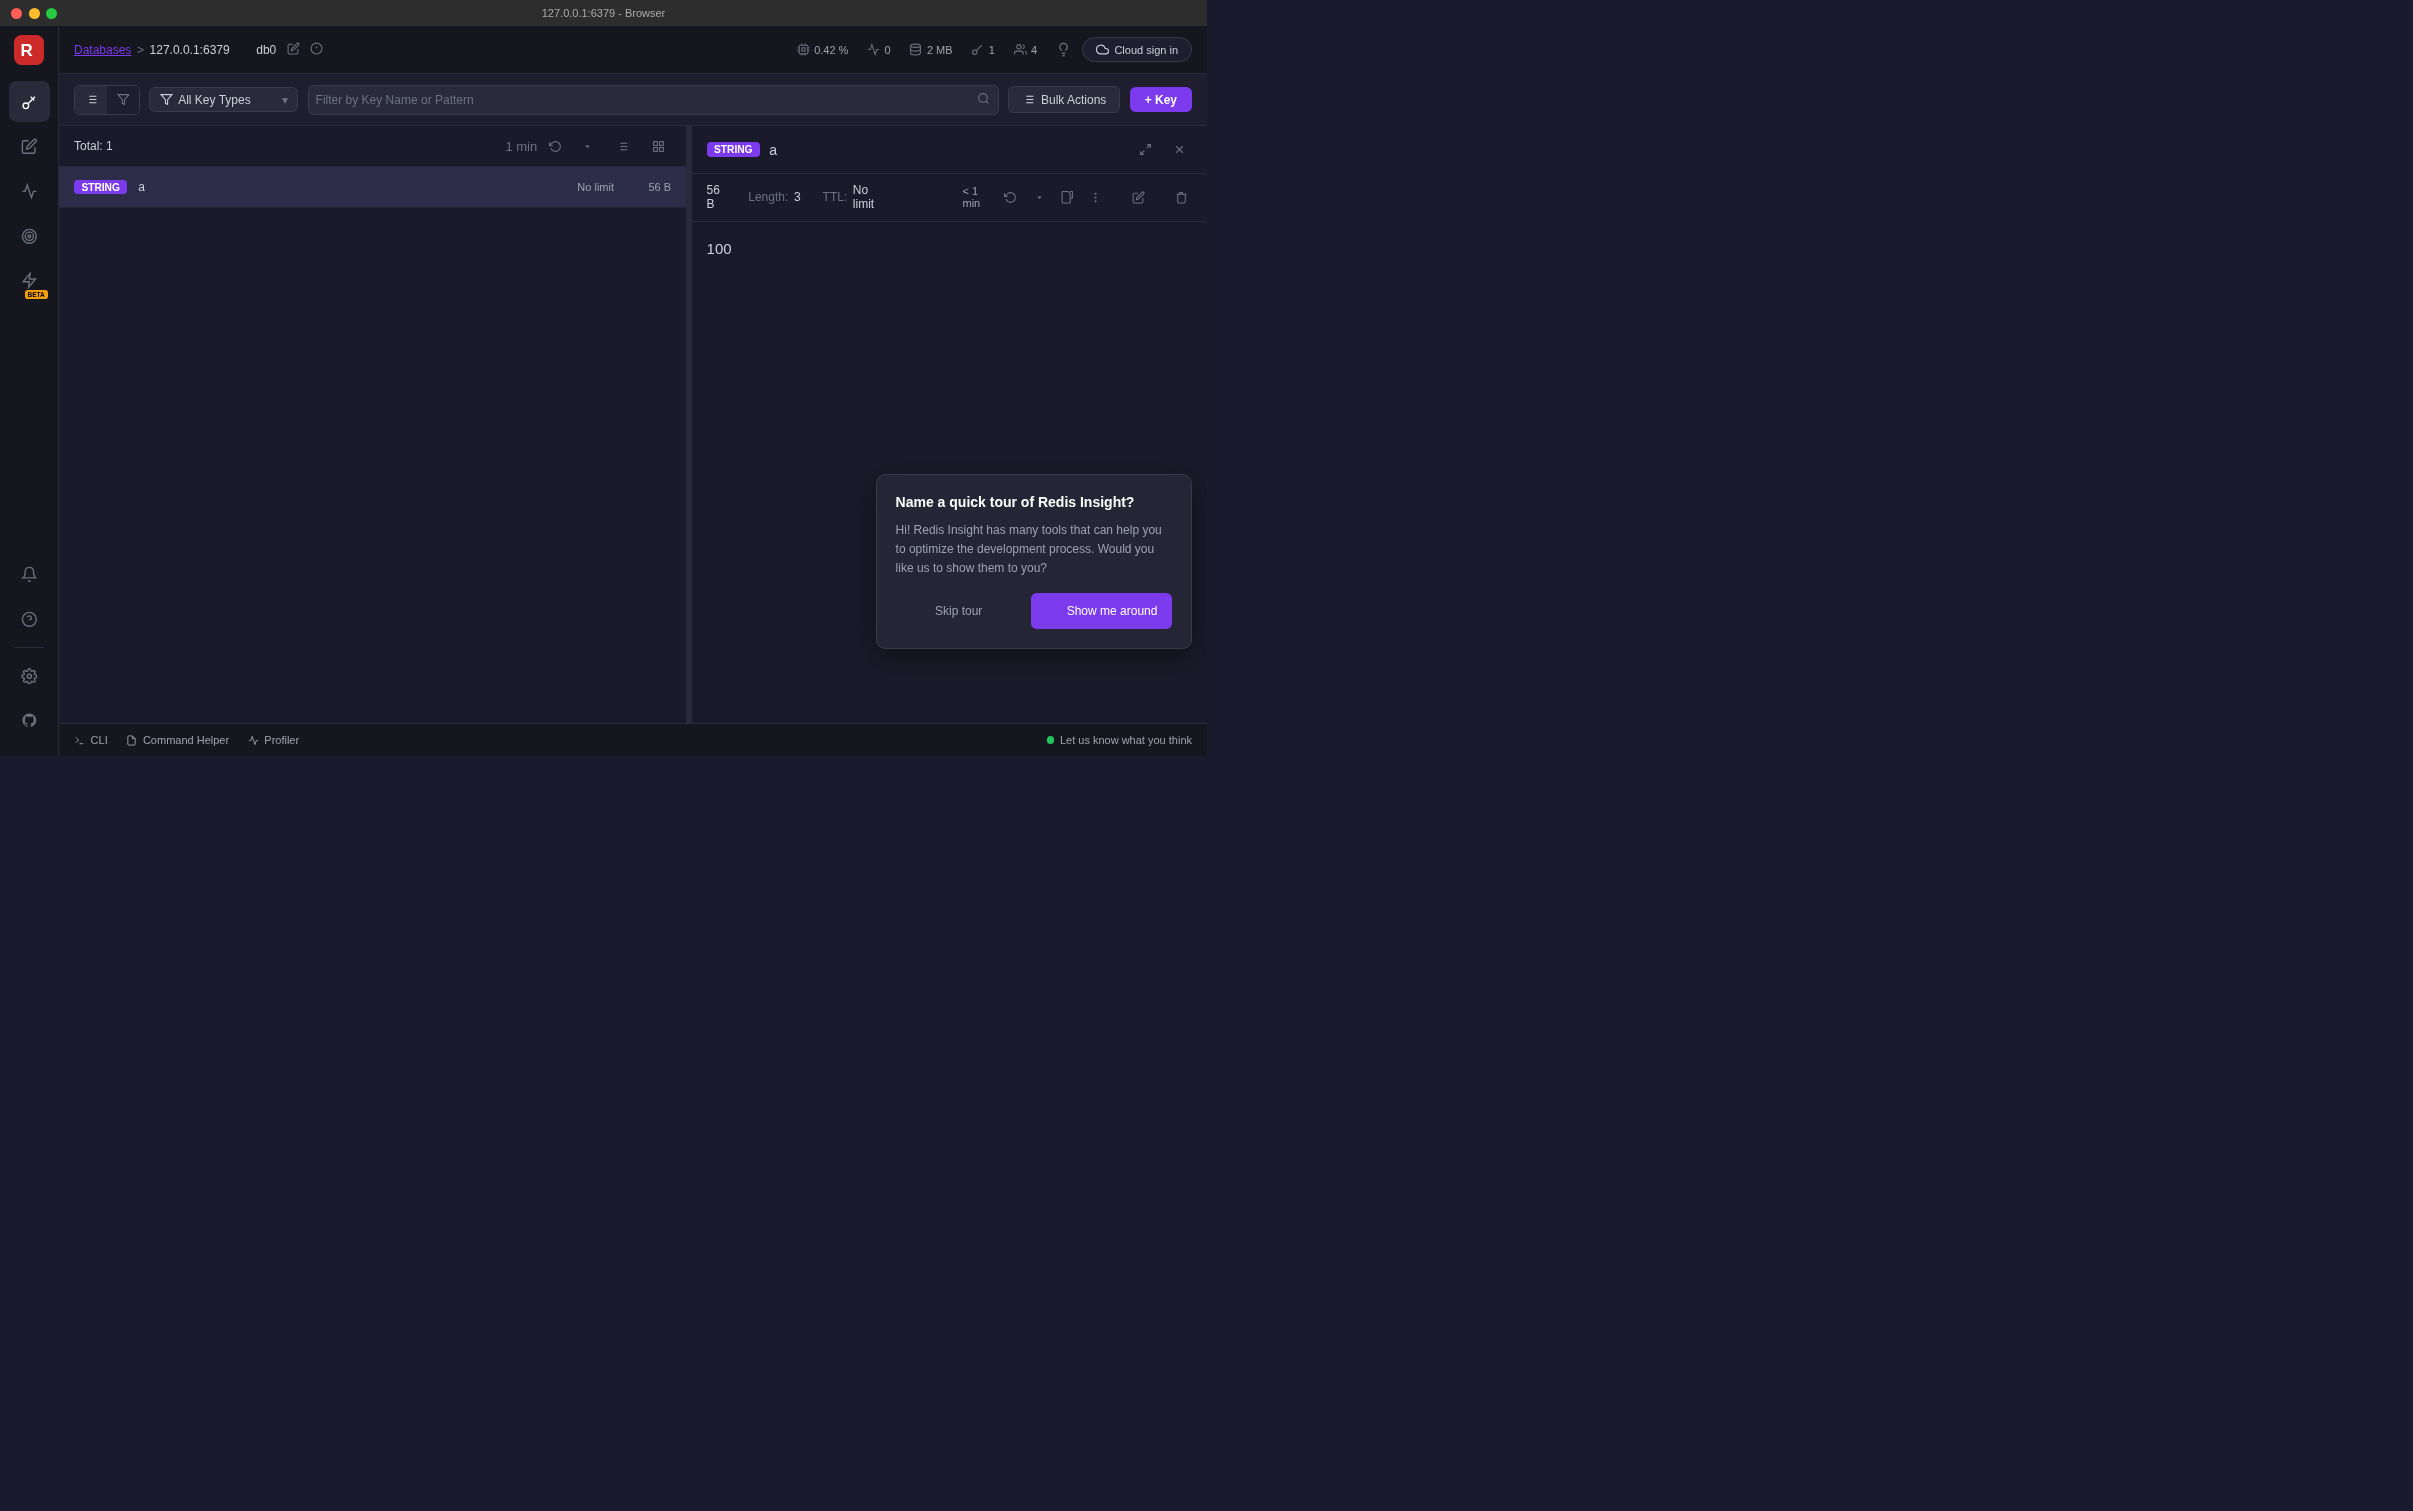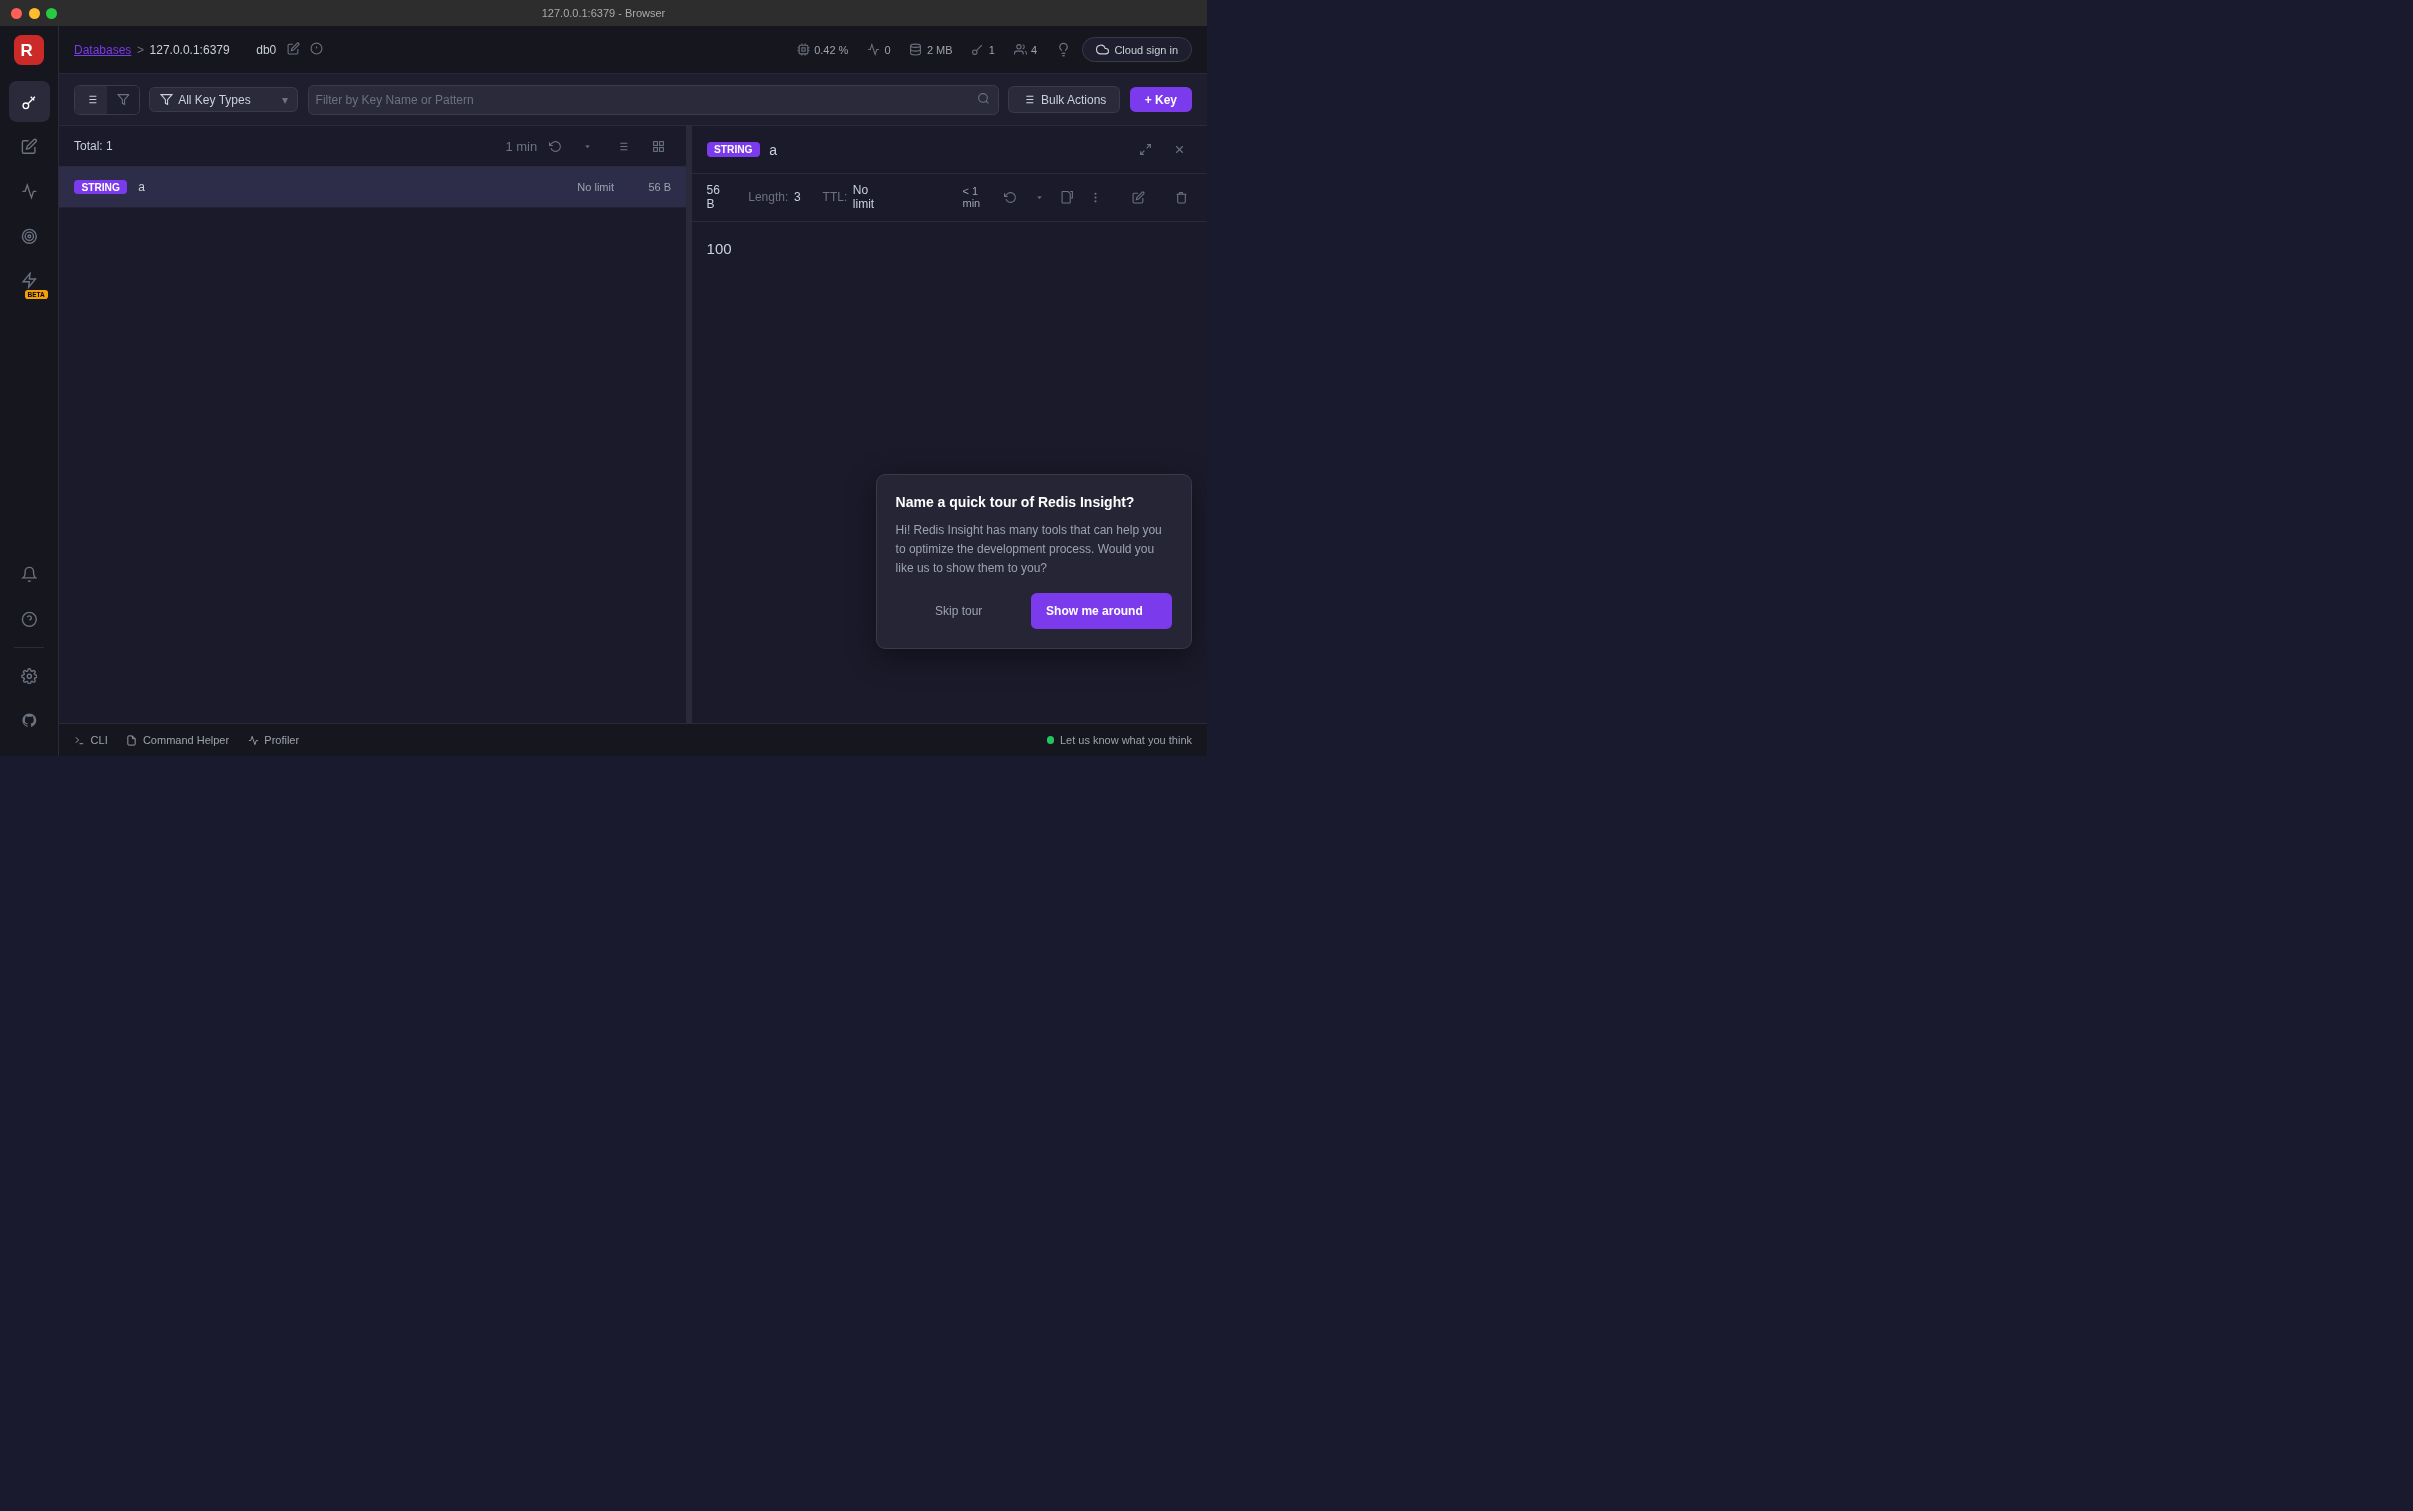--- a/index.html
+++ b/index.html
@@ -481,23 +481,23 @@
       border-radius: 5.6px;
     }
     .btn-show-around {
       flex: 1;
       padding: 11px 15px;
       background: #7c3aed;
       border: none;
       border-radius: 5.6px;
       color: #fff;
       font-size: 12px;
-      font-weight: 700;
-      cursor: pointer;
-      text-align: left;
+      font-weight: 400;
+      cursor: pointer;
+      text-align: right;
     }
 
     
     .bottom-bar {
       height: 33px;
       background: #16161e;
       border-top: 0.9px solid #2a2a3a;
       display: flex;
       align-items: center;
       padding: 0 15px;

